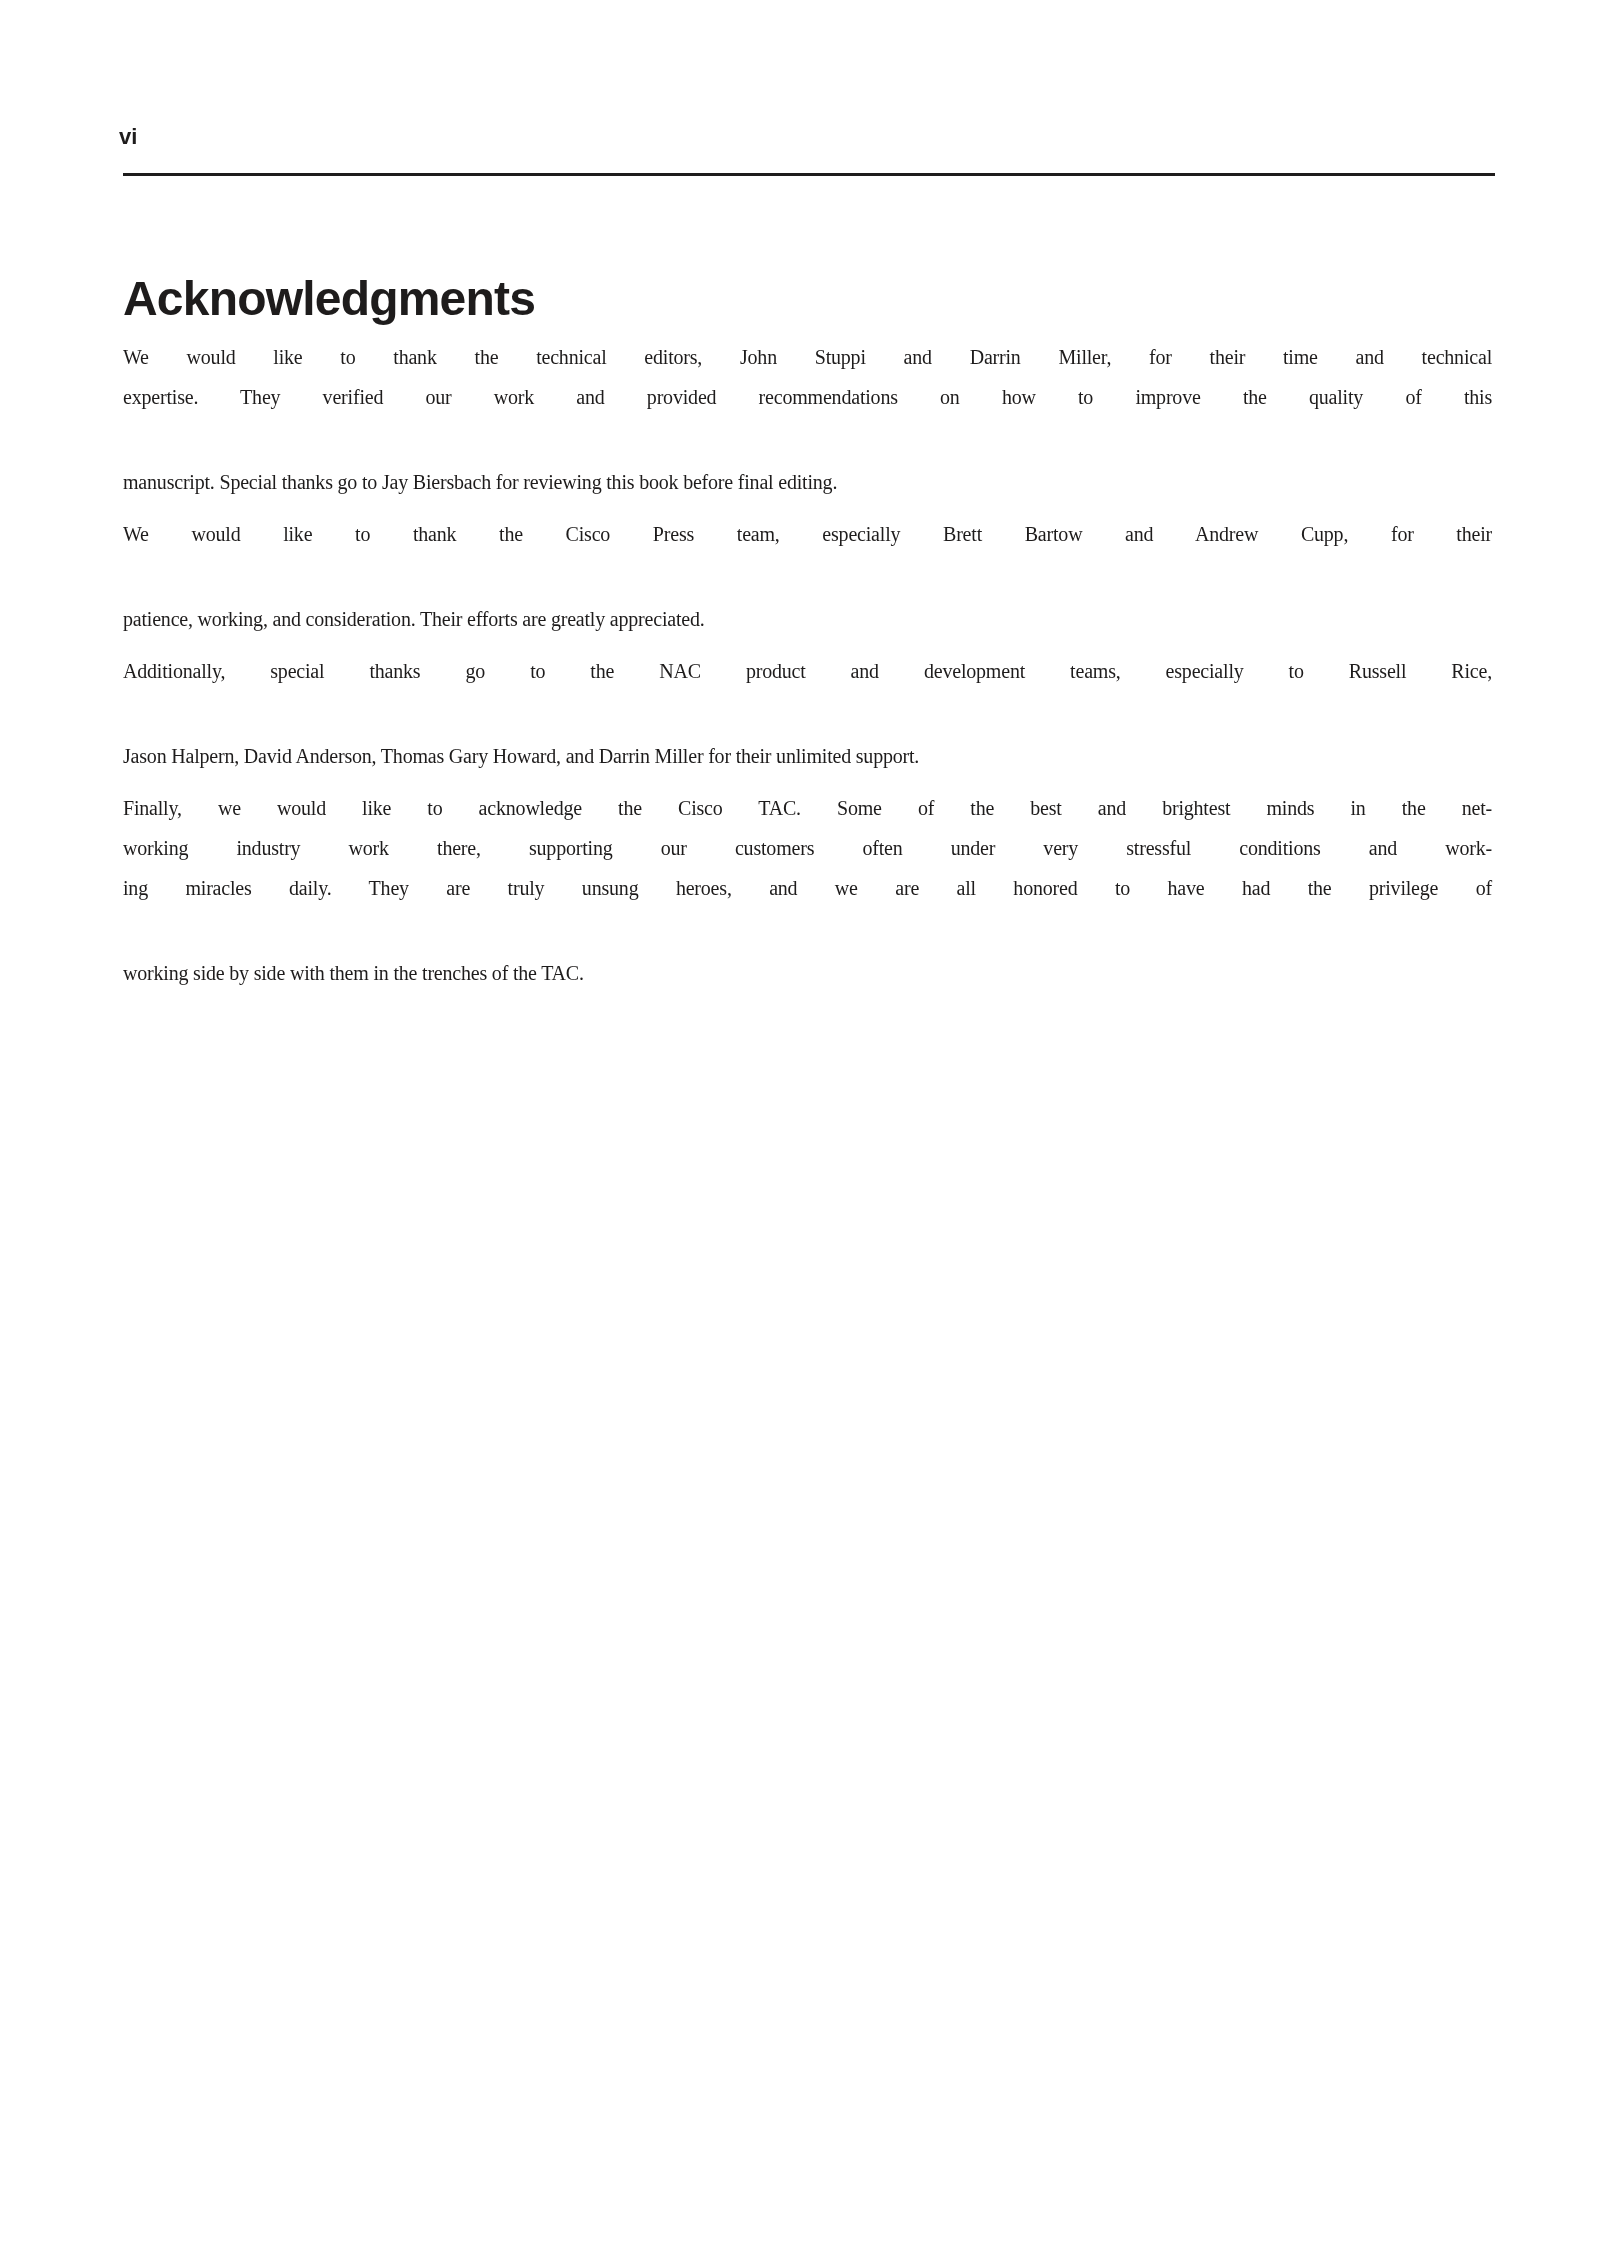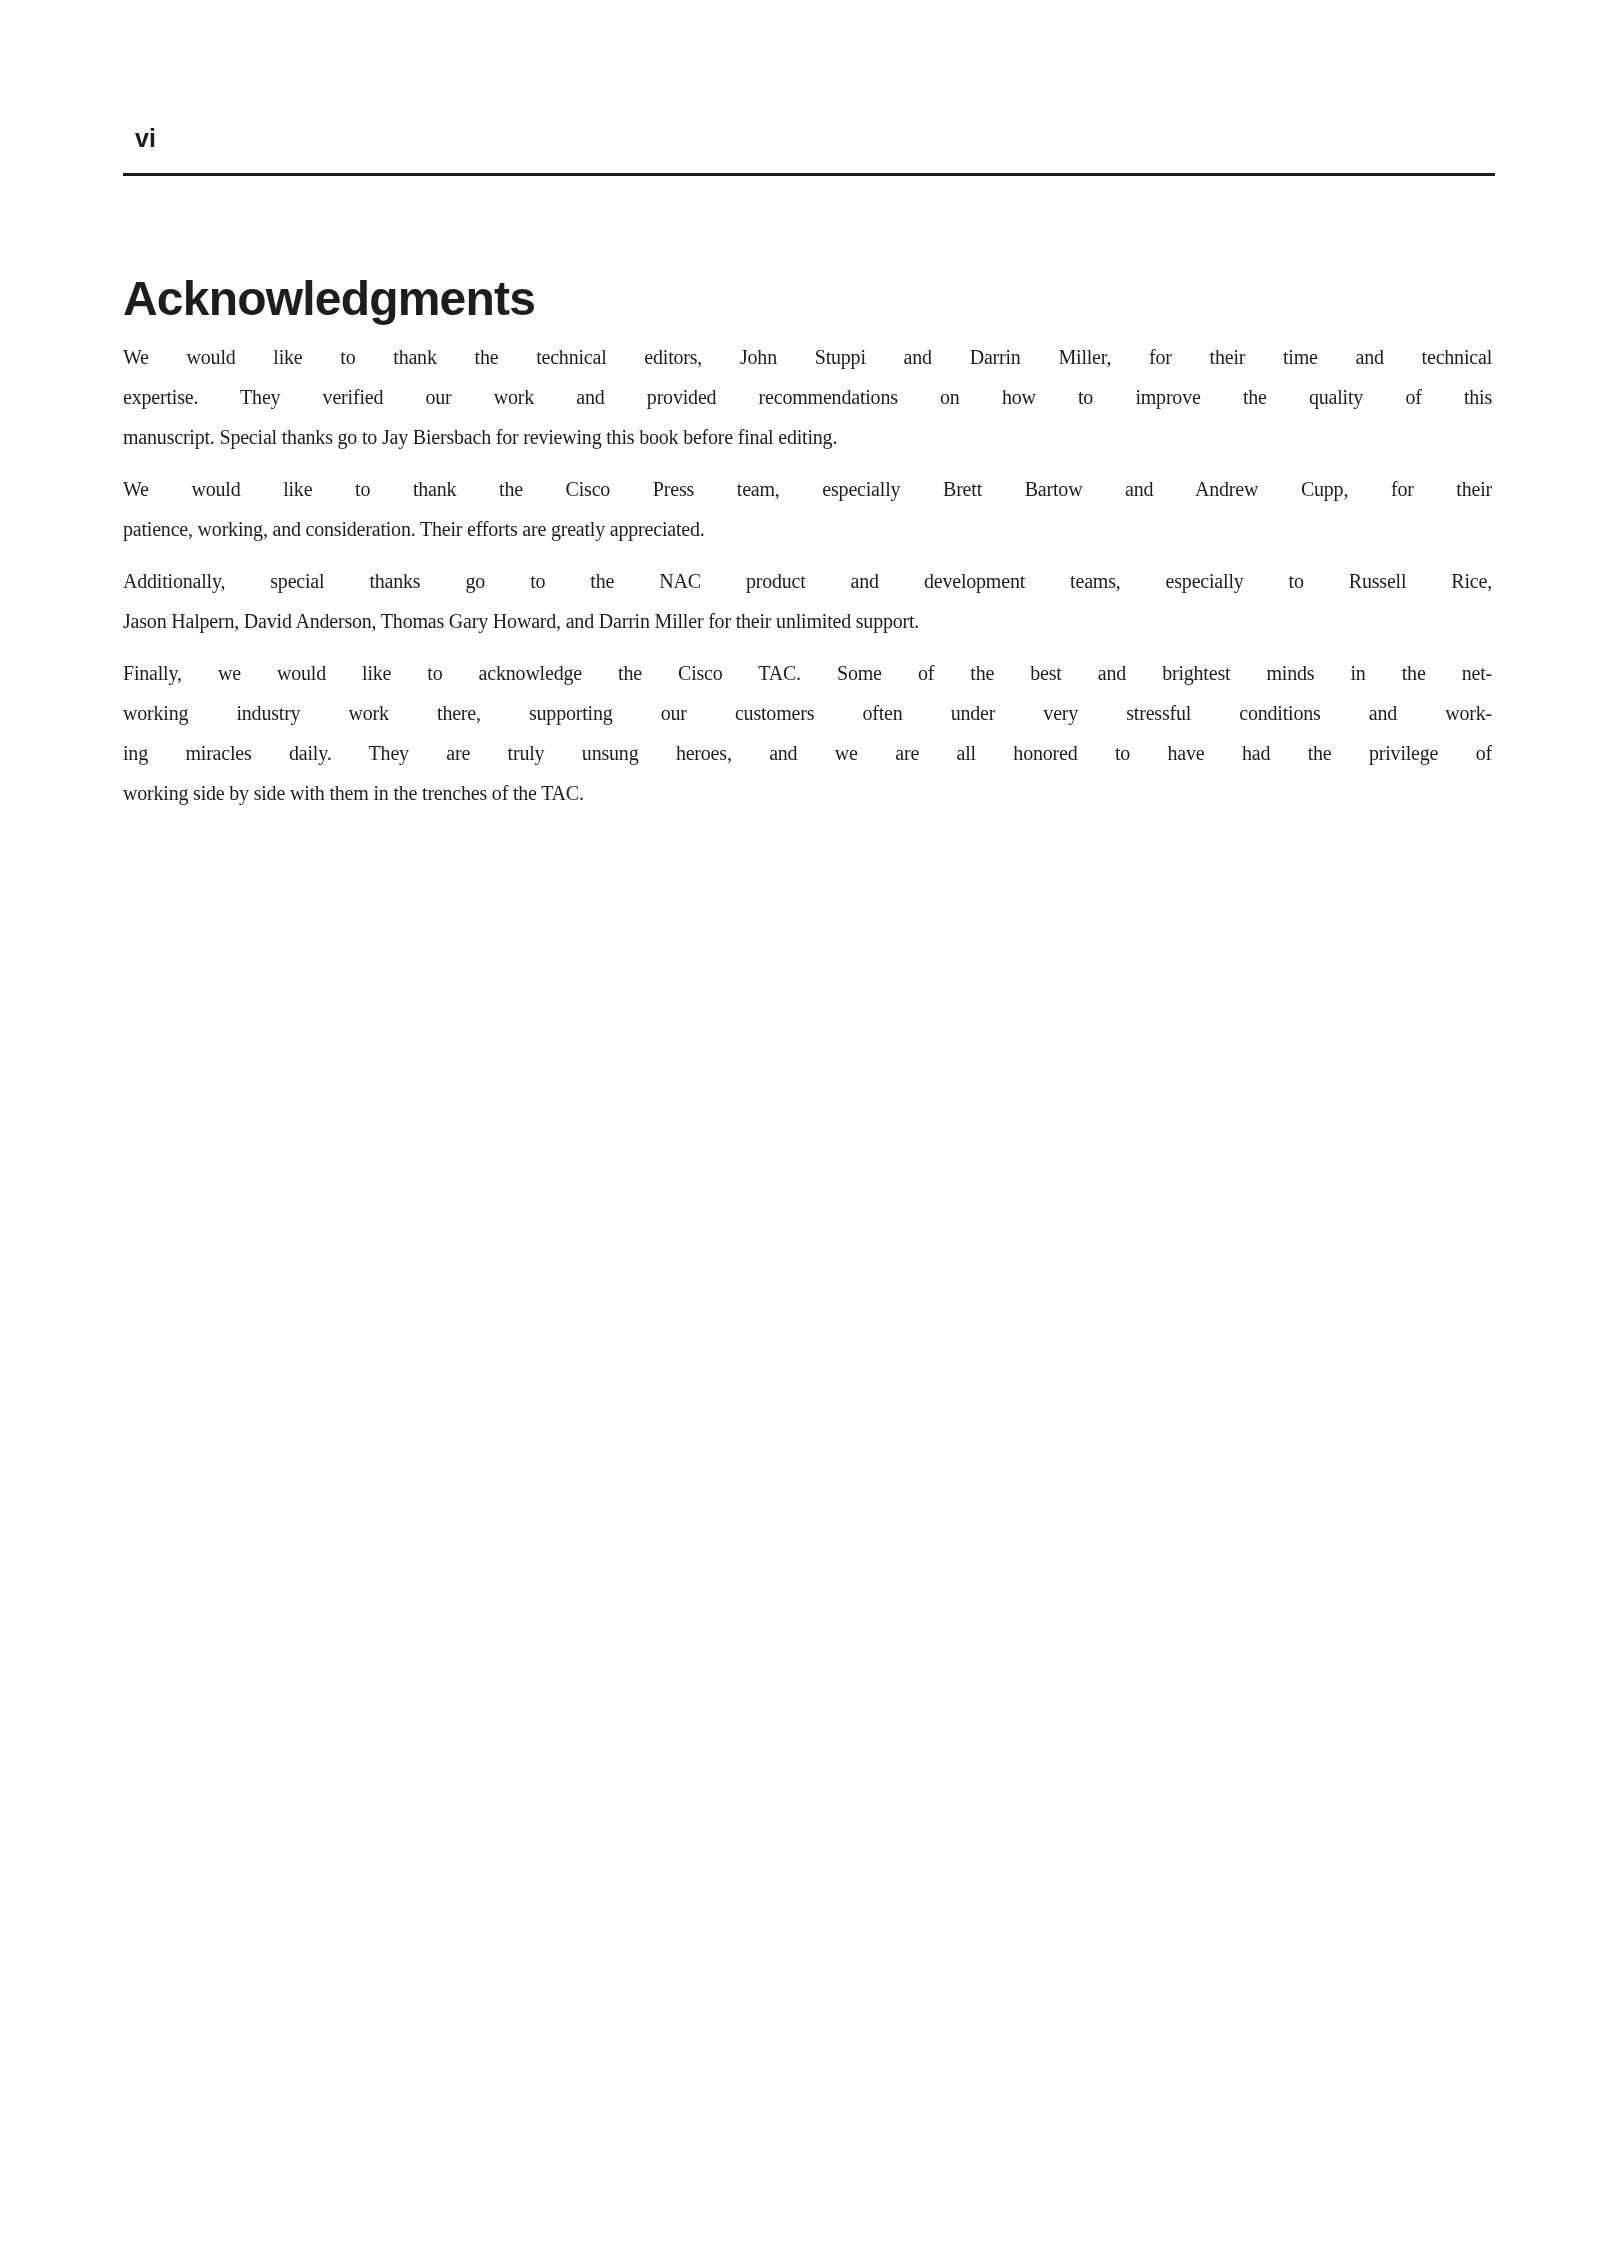--- a/index.html
+++ b/index.html
@@ -10,24 +10,24 @@
     width: 1616px;
     height: 2261px;
     background: #ffffff;
     overflow: hidden;
     font-family: "Liberation Serif", serif;
     color: var(--ink);
   }
   .folio {
     position: absolute;
     top: 126px;
-    left: 135px;
+    left: 119px;
     font-family: "Liberation Sans", sans-serif;
     font-weight: bold;
-    font-size: 25px;
+    font-size: 22px;
     line-height: 1;
     color: var(--ink);
   }
   .top-rule {
     position: absolute;
     top: 173px;
     left: 123px;
     width: 1372px;
     height: 3.2px;
     background: var(--ink);
@@ -54,20 +54,21 @@
     color: var(--ink);
   }
   .paragraph { margin: 0 0 12px 0; }
   .pline {
     text-align: justify;
     text-align-last: justify;
   }
   .pline.last {
     text-align: right;
     text-align-last: left;
+    margin-top: 45px;
   }
 </style>
 </head>
 <body>
 
 <div class="page">
 
   <div class="folio">vi</div>
 
   <div class="top-rule"></div>

